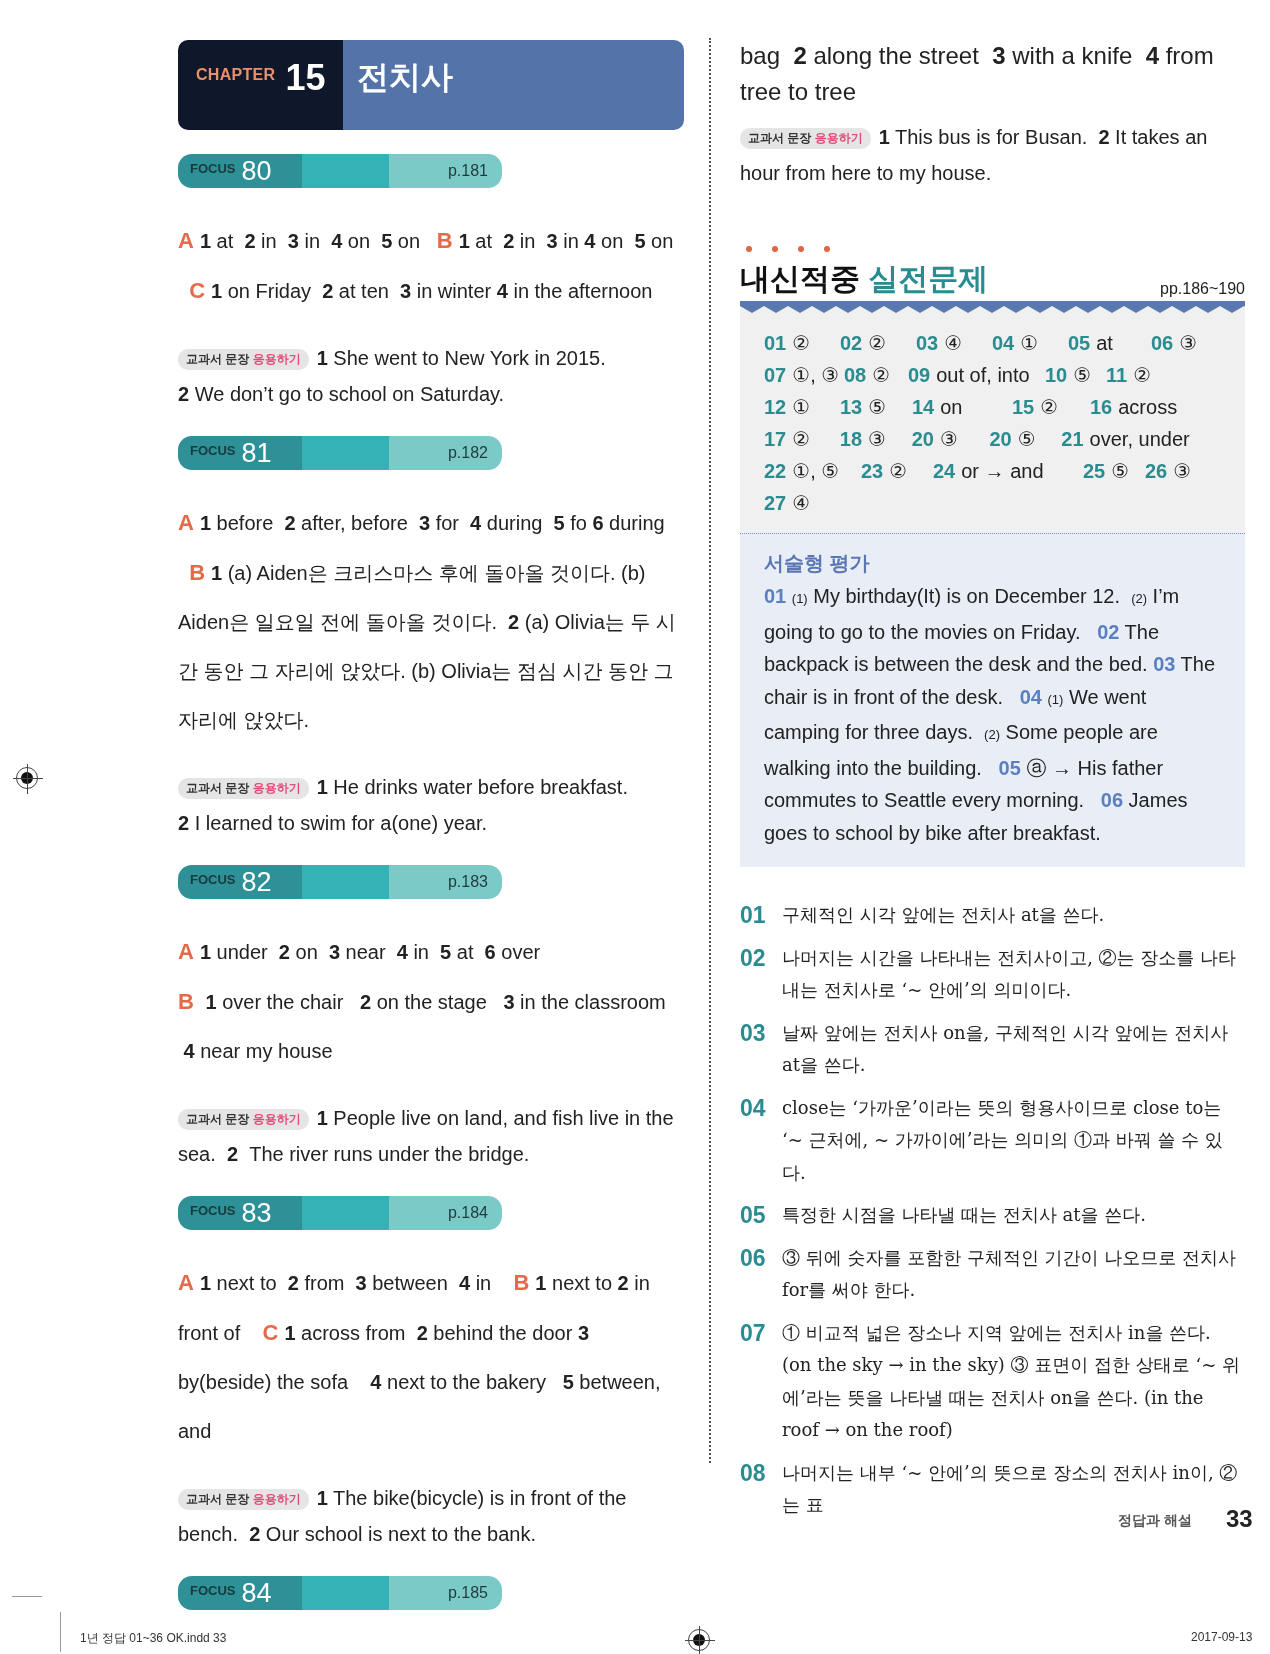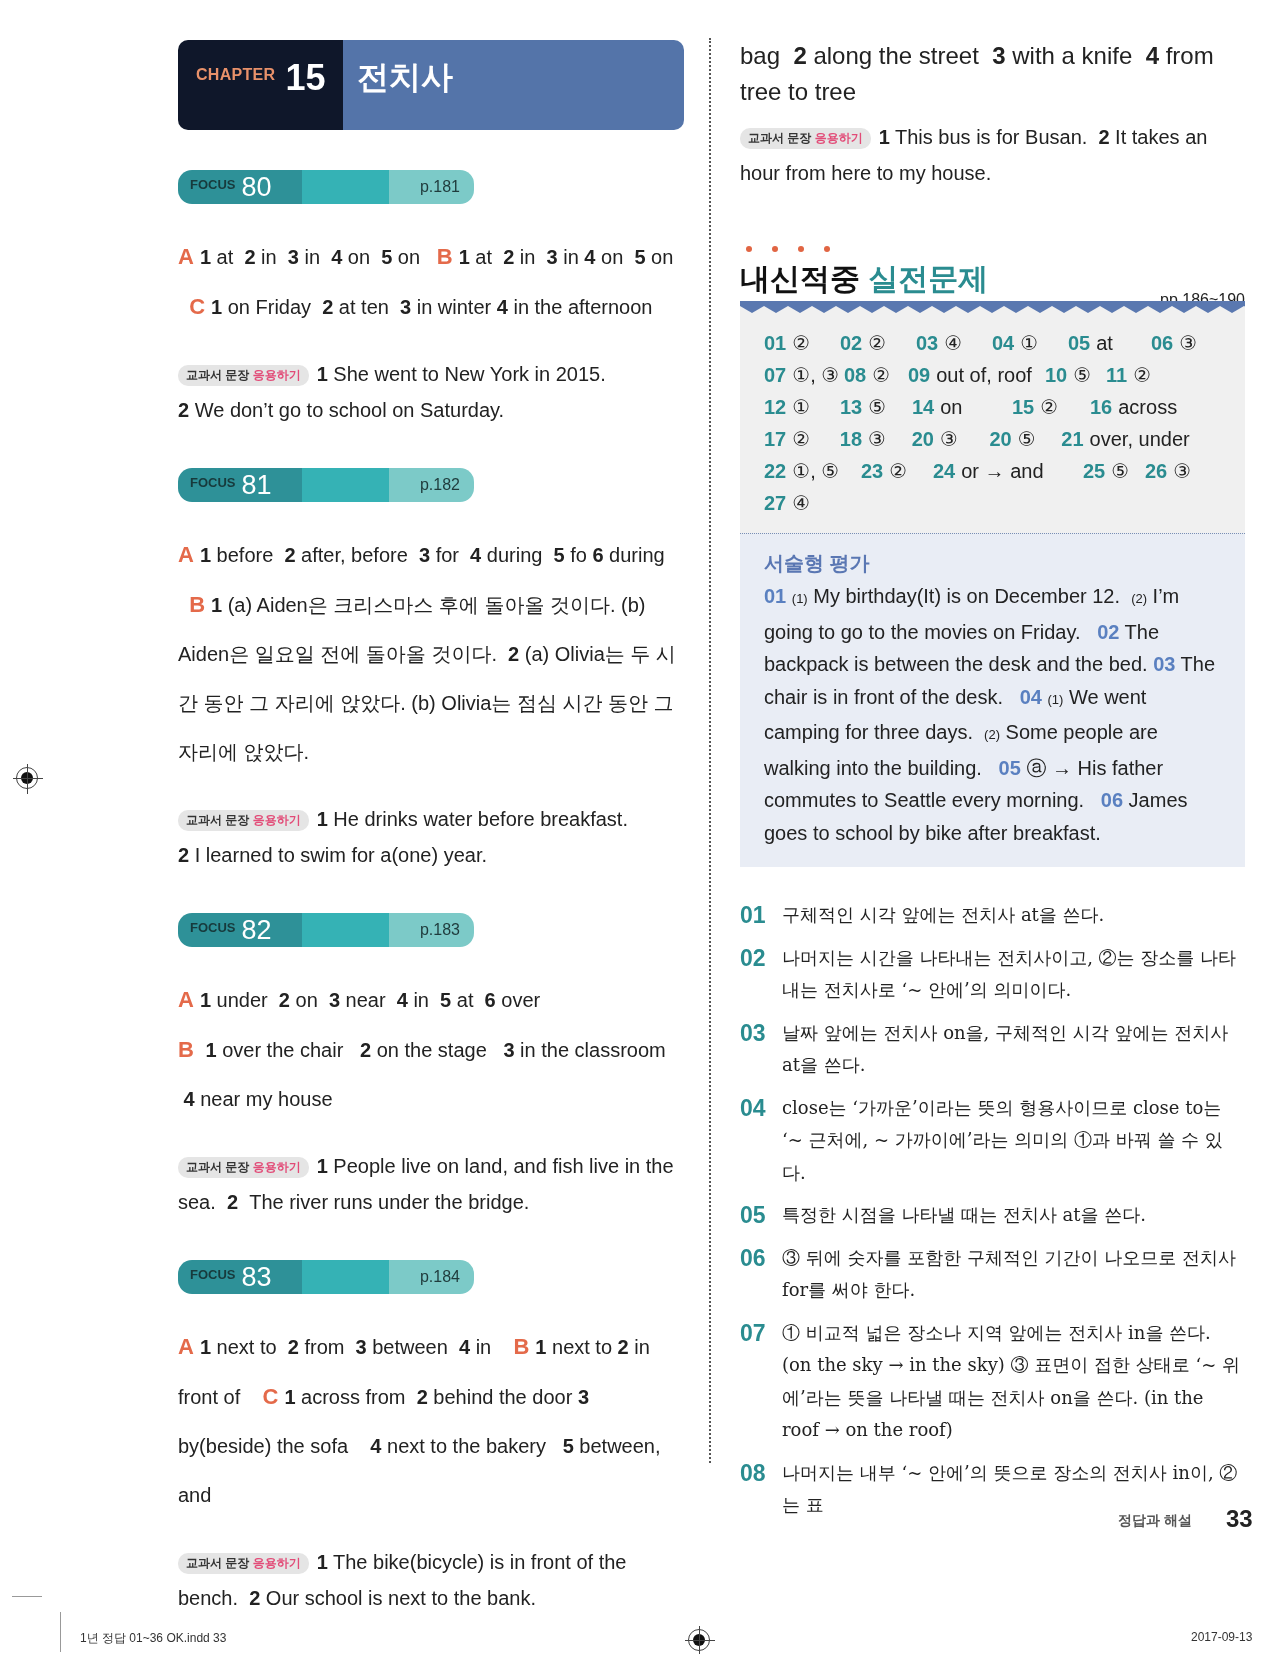--- a/index.html
+++ b/index.html
@@ -8,21 +8,21 @@
 
   
   .left-col { position: absolute; left: 178px; top: 40px; width: 506px; }
   .chapter-banner { display: flex; height: 90px; border-radius: 10px; overflow: hidden; }
   .chapter-left { width: 165px; background: #0f172a; display: flex; align-items: flex-start; padding: 20px 0 0 18px; }
   .chapter-word { color: #e8916a; font-weight: bold; font-size: 16px; margin-top: 6px; letter-spacing: 0.3px; }
   .chapter-num { color: #fff; font-weight: bold; font-size: 36px; margin-left: 10px; line-height: 1; }
   .chapter-right { flex: 1; background: #5474a9; padding: 16px 0 0 14px; }
   .chapter-title { color: #fff; font-weight: bold; font-size: 32px; }
 
-  .focus { margin-top: 40px; display: flex; width: 296px; height: 34px; border-radius: 14px; overflow: hidden; }
+  .focus { margin-top: 24px; display: flex; width: 324px; height: 34px; border-radius: 14px; overflow: hidden; }
   .focus-a { width: 124px; background: #2e9198; display: flex; align-items: center; padding-left: 12px; }
   .focus-word { font-size: 13px; font-weight: bold; color: #173a3c; margin-top: -6px; }
   .focus-num { font-size: 27px; color: #fff; margin-left: 6px; line-height: 1; }
   .focus-b { width: 87px; background: #35b2b5; }
   .focus-c { flex: 1; background: #7ccac8; display: flex; align-items: center; justify-content: flex-end; padding-right: 14px; font-size: 16px; color: #1f3b3c; }
 
   .answer { margin-top: 28px; font-size: 20px; line-height: 49px; color: #222; }
   .answer .sec { color: #e46a4a; font-weight: bold; font-size: 22px; margin-right: 6px; }
   .answer b { font-weight: bold; }
 
@@ -36,21 +36,21 @@
   
   .right-col { position: absolute; left: 740px; top: 38px; width: 505px; }
   .cont { font-size: 24px; line-height: 35.5px; }
   .tb-right { margin-top: 10px; font-size: 20px; line-height: 36px; }
 
   .practice-head { margin-top: 58px; position: relative; height: 50px; }
   .dots { position: absolute; left: 6px; top: -3px; display: flex; gap: 20px; }
   .dot { width: 6px; height: 6px; border-radius: 50%; background: #e16543; }
   .ph-title { position: absolute; left: 0; top: 10px; font-size: 30px; font-weight: bold; color: #111; }
   .ph-title .teal { color: #2a8c90; }
-  .ph-pages { position: absolute; right: 0; top: 42px; font-size: 16px; color: #222; }
+  .ph-pages { position: absolute; right: 0; top: 31px; font-size: 16px; color: #222; }
 
   .grid-box { margin-top: 6px; background: #f0f0f0; position: relative; padding: 10px 24px 14px 24px; }
   .grid-row { display: flex; font-size: 20px; line-height: 32px; white-space: nowrap; }
   .g-item { display: inline-block; }
   .g-num { color: #2a8c90; font-weight: bold; margin-right: 6px; }
   .grid-box-inner { padding-top: 12px; }
 
   .essay-box { background: #e9edf5; border-top: 1px dotted #7a8fb3; padding: 12px 24px 18px 24px; }
   .essay-title { color: #5a77b3; font-weight: bold; font-size: 20px; line-height: 34px; }
   .essay-text { font-size: 20px; line-height: 32.5px; color: #222; }
@@ -193,21 +193,21 @@
           <span class="g-item" style="width: 76px;"><span class="g-num">01</span><span>②</span></span>
           <span class="g-item" style="width: 76px;"><span class="g-num">02</span><span>②</span></span>
           <span class="g-item" style="width: 76px;"><span class="g-num">03</span><span>④</span></span>
           <span class="g-item" style="width: 76px;"><span class="g-num">04</span><span>①</span></span>
           <span class="g-item" style="width: 83px;"><span class="g-num">05</span><span>at</span></span>
           <span class="g-item" style="width: 60px;"><span class="g-num">06</span><span>③</span></span>
         </div>
         <div class="grid-row">
           <span class="g-item" style="width: 80px;"><span class="g-num">07</span><span>①, ③</span></span>
           <span class="g-item" style="width: 64px;"><span class="g-num">08</span><span>②</span></span>
-          <span class="g-item" style="width: 137px;"><span class="g-num">09</span><span>out of, roof</span></span>
+          <span class="g-item" style="width: 137px;"><span class="g-num">09</span><span>out of, into</span></span>
           <span class="g-item" style="width: 61px;"><span class="g-num">10</span><span>⑤</span></span>
           <span class="g-item" style="width: 50px;"><span class="g-num">11</span><span>②</span></span>
         </div>
         <div class="grid-row">
           <span class="g-item" style="width: 76px;"><span class="g-num">12</span><span>①</span></span>
           <span class="g-item" style="width: 72px;"><span class="g-num">13</span><span>⑤</span></span>
           <span class="g-item" style="width: 100px;"><span class="g-num">14</span><span>on</span></span>
           <span class="g-item" style="width: 78px;"><span class="g-num">15</span><span>②</span></span>
           <span class="g-item" style="width: 120px;"><span class="g-num">16</span><span>across</span></span>
         </div>

